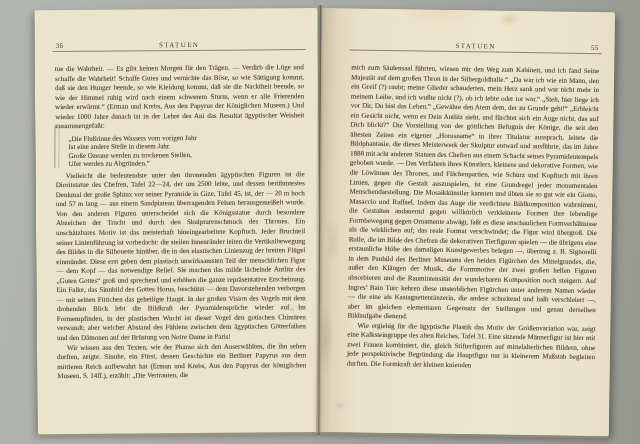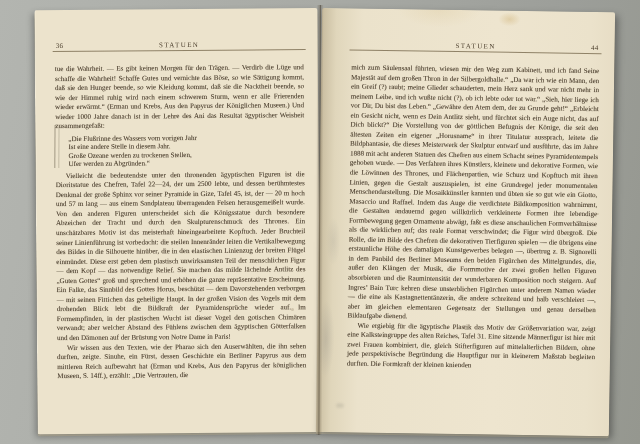--- a/index.html
+++ b/index.html
@@ -92,21 +92,21 @@
         <p class="indent">Vielleicht die bedeutendste unter den thronenden ägyptischen Figuren ist die Dioritstatue des Chefren, Tafel 22—24, der um 2500 lebte, und dessen berühmtestes Denkmal der große Sphinx vor seiner Pyramide in Gize, Tafel 45, ist, der — 20 m hoch und 57 m lang — aus einem Sandplateau überragenden Felsen herausgemeißelt wurde. Von den anderen Figuren unterscheidet sich die Königsstatue durch besondere Abzeichen der Tracht und durch den Skulpturenschmuck des Thrones. Ein unschätzbares Motiv ist das meisterhaft hineingearbeitete Kopftuch. Jeder Bruchteil seiner Linienführung ist vorbedacht: die steilen Innenränder leiten die Vertikalbewegung des Bildes in die Silhouette hinüber, die in den elastischen Linienzug der breiten Flügel einmündet. Diese erst geben dem plastisch unwirksamsten Teil der menschlichen Figur — dem Kopf — das notwendige Relief. Sie machen das milde lächelnde Antlitz des „Guten Gottes“ groß und sprechend und erhöhen die ganze repräsentative Erscheinung. Ein Falke, das Sinnbild des Gottes Horus, beschützt — dem Davorstehenden verborgen — mit seinen Fittichen das geheiligte Haupt. In der großen Vision des Vogels mit dem drohenden Blick lebt die Bildkraft der Pyramidensprüche wieder auf. Im Formempfinden, in der plastischen Wucht ist dieser Vogel den gotischen Chimären verwandt; aber welcher Abstand des Fühlens zwischen dem ägyptischen Götterfalken und den Dämonen auf der Brüstung von Notre Dame in Paris!</p>
         <p class="indent">Wir wissen aus den Texten, wie der Pharao sich den Auserwählten, die ihn sehen durften, zeigte. Sinuhe, ein Fürst, dessen Geschichte ein Berliner Papyrus aus dem mittleren Reich aufbewahrt hat (Erman und Krebs, Aus den Papyrus der königlichen Museen, S. 14ff.), erzählt: „Die Vertrauten, die</p>
       </div>
     </div>
   </div>
 
   <div class="page page-right">
     <div class="content">
       <div class="running-head">
         <span class="head-title">STATUEN</span>
-        <span class="folio-right">44</span>
+        <span class="folio-right">55</span>
         <div class="head-rule"></div>
       </div>
       <div class="body-text">
         <p class="cont">mich zum Säulensaal führten, wiesen mir den Weg zum Kabinett, und ich fand Seine Majestät auf dem großen Thron in der Silbergoldhalle.“ „Da war ich wie ein Mann, den ein Greif (?) raubt; meine Glieder schauderten, mein Herz sank und war nicht mehr in meinem Leibe, und ich wußte nicht (?), ob ich lebte oder tot war.“ „Sieh, hier liege ich vor Dir, Du bist das Leben.“ „Gewähre den Atem dem, der zu Grunde geht!“ „Erbleicht ein Gesicht nicht, wenn es Dein Antlitz sieht, und fürchtet sich ein Auge nicht, das auf Dich blickt?“ Die Vorstellung von der göttlichen Befugnis der Könige, die seit den ältesten Zeiten ein eigener „Horusname“ in ihrer Titulatur aussprach, leitete die Bildphantasie, die dieses Meisterwerk der Skulptur entwarf und ausführte, das im Jahre 1888 mit acht anderen Statuen des Chefren aus einem Schacht seines Pyramidentempels gehoben wurde. — Das Verfahren ihres Künstlers, kleinere und dekorative Formen, wie die Löwinnen des Thrones, und Flächenpartien, wie Schurz und Kopftuch mit ihren Linien, gegen die Gestalt auszuspielen, ist eine Grundregel jeder monumentalen Menschendarstellung. Die Mosaikkünstler kannten und übten sie so gut wie ein Giotto, Masaccio und Raffael. Indem das Auge die verdichtete Bildkomposition wahrnimmt, die Gestalten andauernd gegen willkürlich verkleinerte Formen ihre lebendige Formbewegung gegen Ornamente abwägt, faßt es diese anschaulichen Formverhältnisse als die wirklichen auf; das reale Format verschwindet; die Figur wird übergroß. Die Rolle, die im Bilde des Chefren die dekorativen Tierfiguren spielen — die übrigens eine erstaunliche Höhe des damaligen Kunstgewerbes belegen —, übertrug z. B. Signorelli in dem Panbild des Berliner Museums den beiden Figürchen des Mittelgrundes, die, außer den Klängen der Musik, die Formmotive der zwei großen hellen Figuren absorbieren und die Raumintensität der wunderbaren Komposition noch steigern. Auf Ingres’ Bain Turc kehren diese unsterblichen Figürchen unter anderem Namen wieder — die eine als Kastagnettentänzerin, die andere schreitend und halb verschleiert —, aber im gleichen elementaren Gegensatz der Stellungen und genau derselben Bildaufgabe dienend.</p>
         <p class="indent">Wie ergiebig für die ägyptische Plastik das Motiv der Größenvariation war, zeigt eine Kalksteingruppe des alten Reiches, Tafel 31. Eine sitzende Männerfigur ist hier mit zwei Frauen kombiniert, die, gleich Stifterfiguren auf mittelalterlichen Bildern, ohne jede perspektivische Begründung die Hauptfigur nur in kleinerem Maßstab begleiten durften. Die Formkraft der kleinen knienden</p>
       </div>
     </div>
   </div>
 
   <div class="spine"></div>

